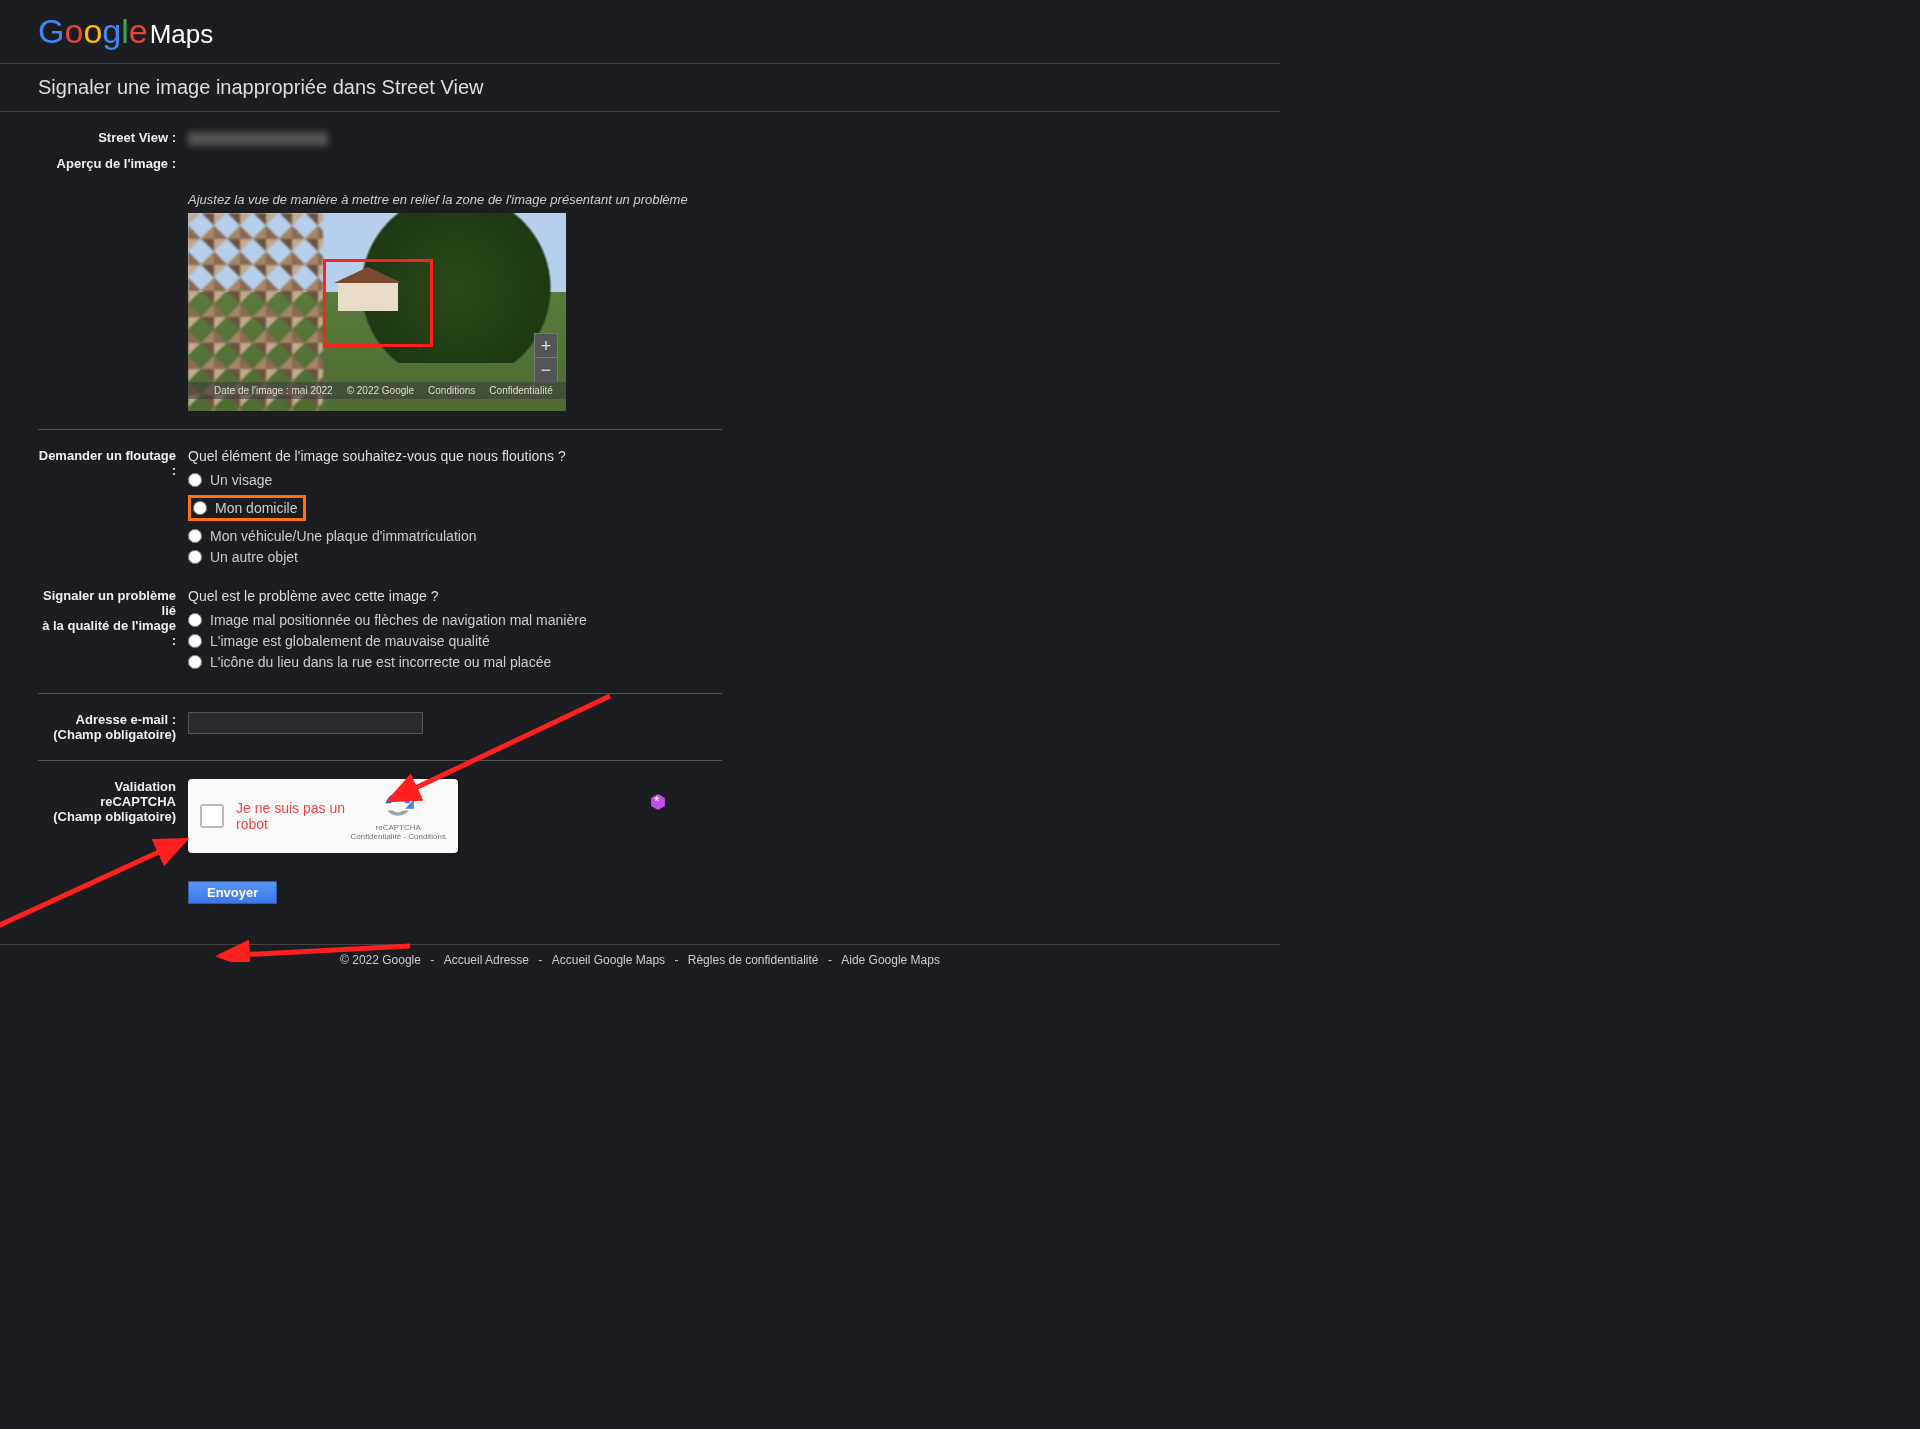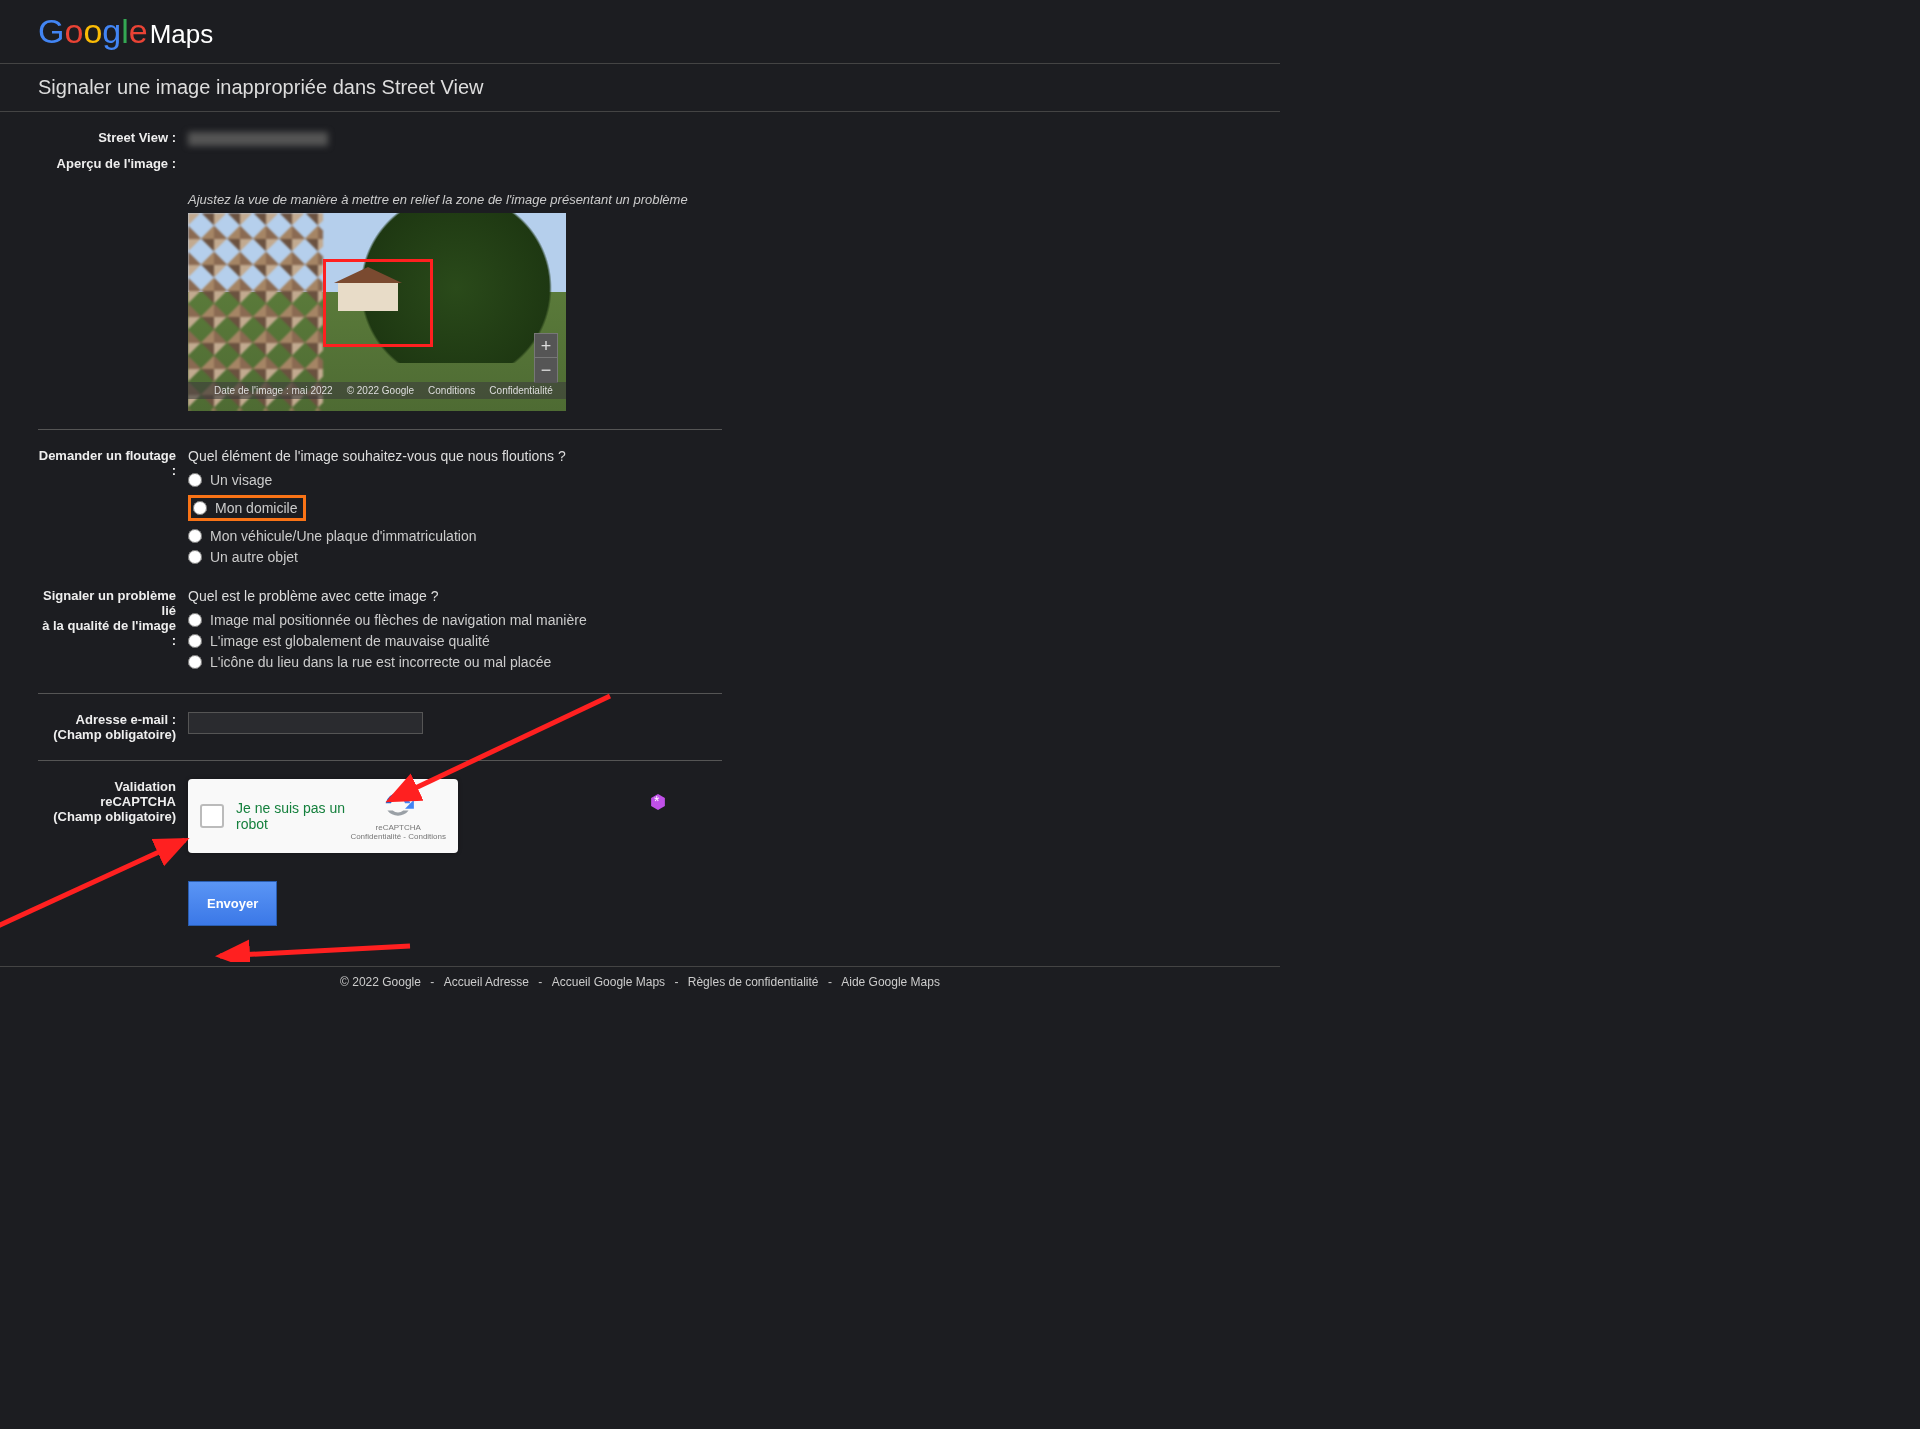--- a/index.html
+++ b/index.html
@@ -119,31 +119,31 @@
   .recaptcha-box {
     background: #f9f9f9; width: 270px; border-radius: 4px;
     display: flex; align-items: center; padding: 12px;
     box-shadow: 0 0 4px rgba(0,0,0,0.3);
     color: #222;
   }
   .recaptcha-check {
     width: 24px; height: 24px; border: 2px solid #bbb; border-radius: 3px;
     background: #fff; margin-right: 12px; cursor: pointer;
   }
-  .recaptcha-label { flex: 1; font-size: 14px; color: #15803d; }
+  .recaptcha-label { flex: 1; font-size: 14px; color: #ef4444; }
   .recaptcha-right { text-align: center; font-size: 8px; color: #777; }
   .recaptcha-icon {
     width: 36px; height: 30px; margin: 0 auto 2px auto; position: relative;
   }
   .recaptcha-icon svg { width: 36px; height: 30px; }
   .submit-btn {
     background: linear-gradient(#5a95f5, #3b78e7);
     border: 1px solid #2a5db0;
     color: #fff; font-weight: bold;
-    padding: 14px 18px; cursor: pointer; font-size: 13px;
+    padding: 3px 18px; cursor: pointer; font-size: 13px;
   }
   .footer {
     border-top: 1px solid #444;
     text-align: center;
     padding: 8px 0 20px 0;
     font-size: 12px;
     color: #ccc;
   }
   .footer span { margin: 0 3px; }
   .arrow {

